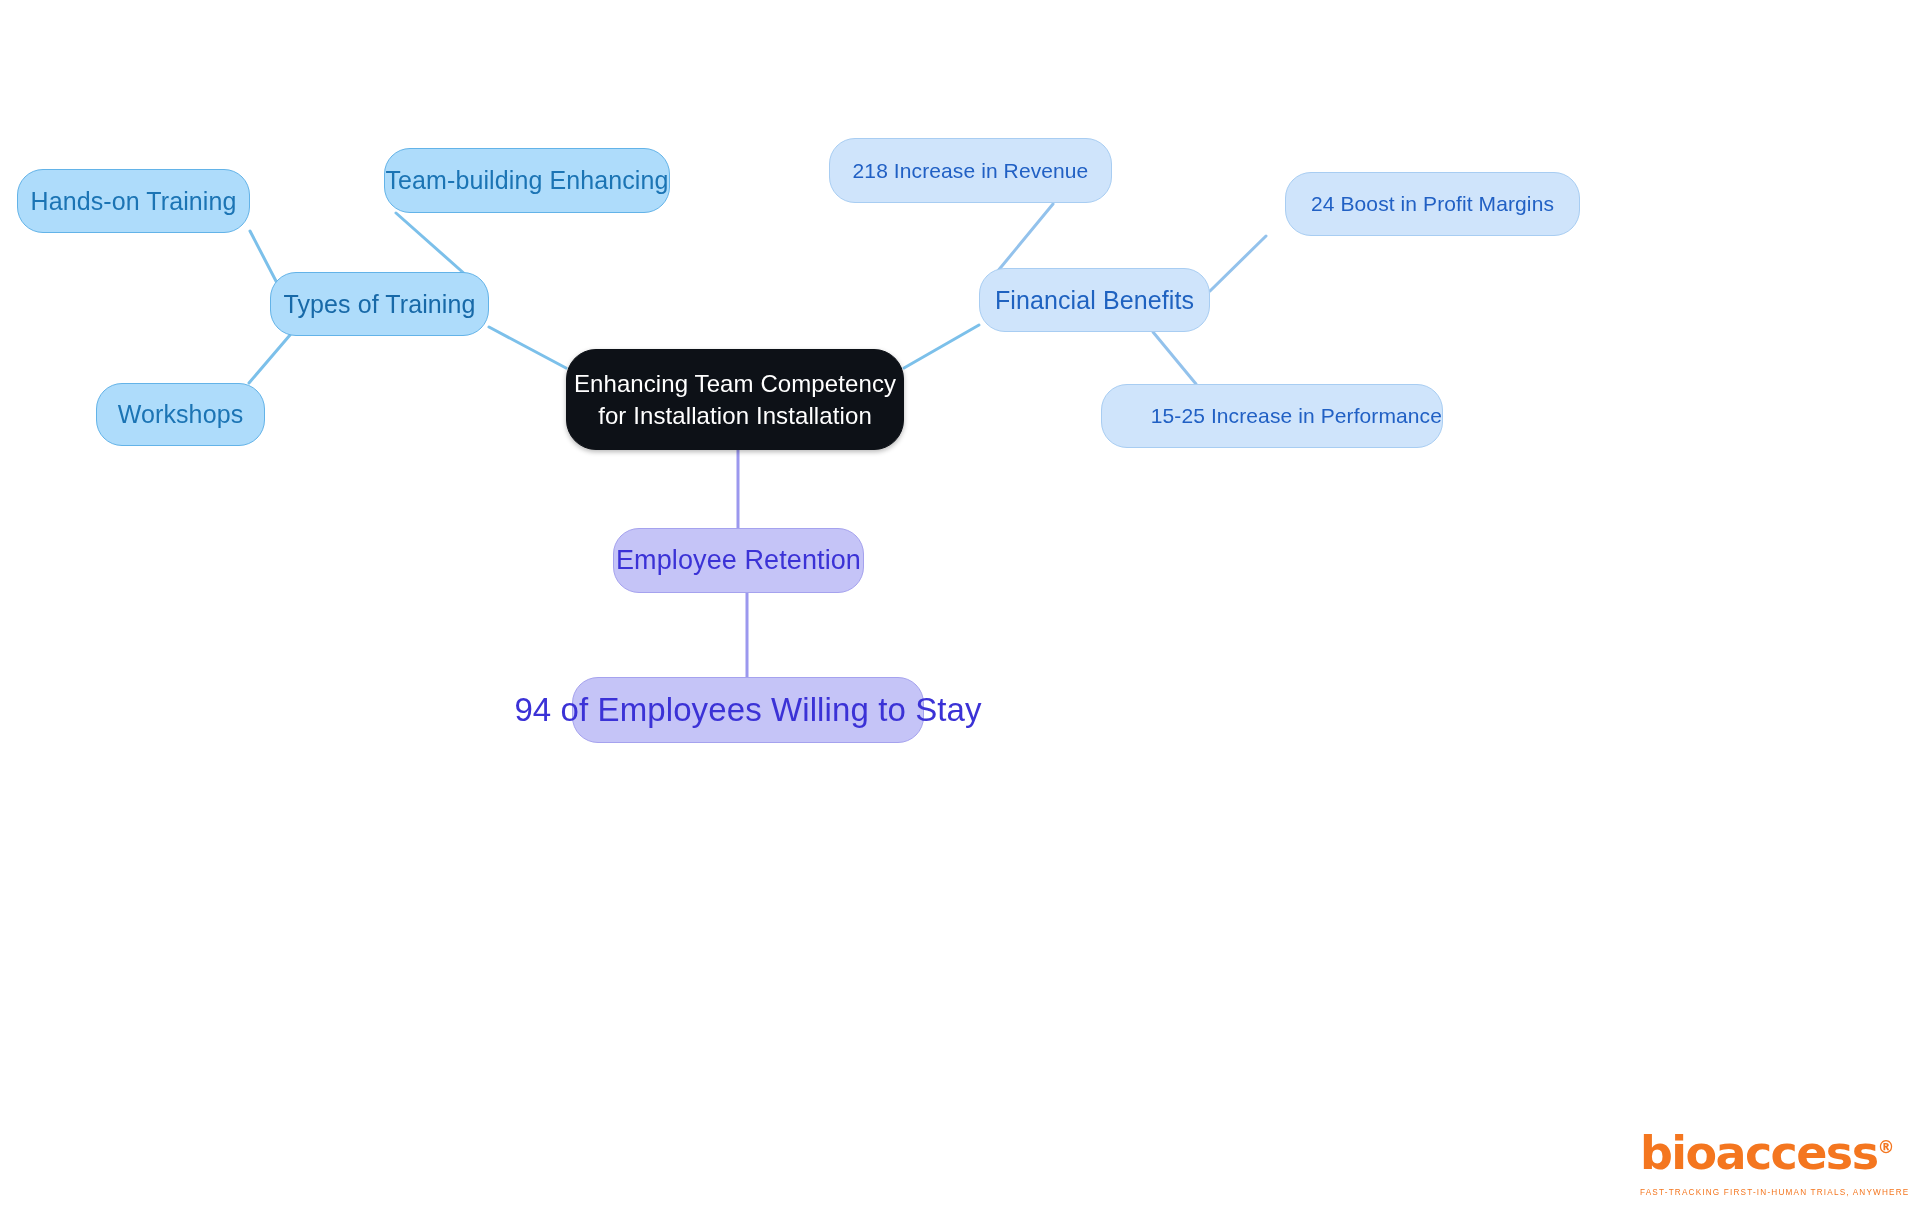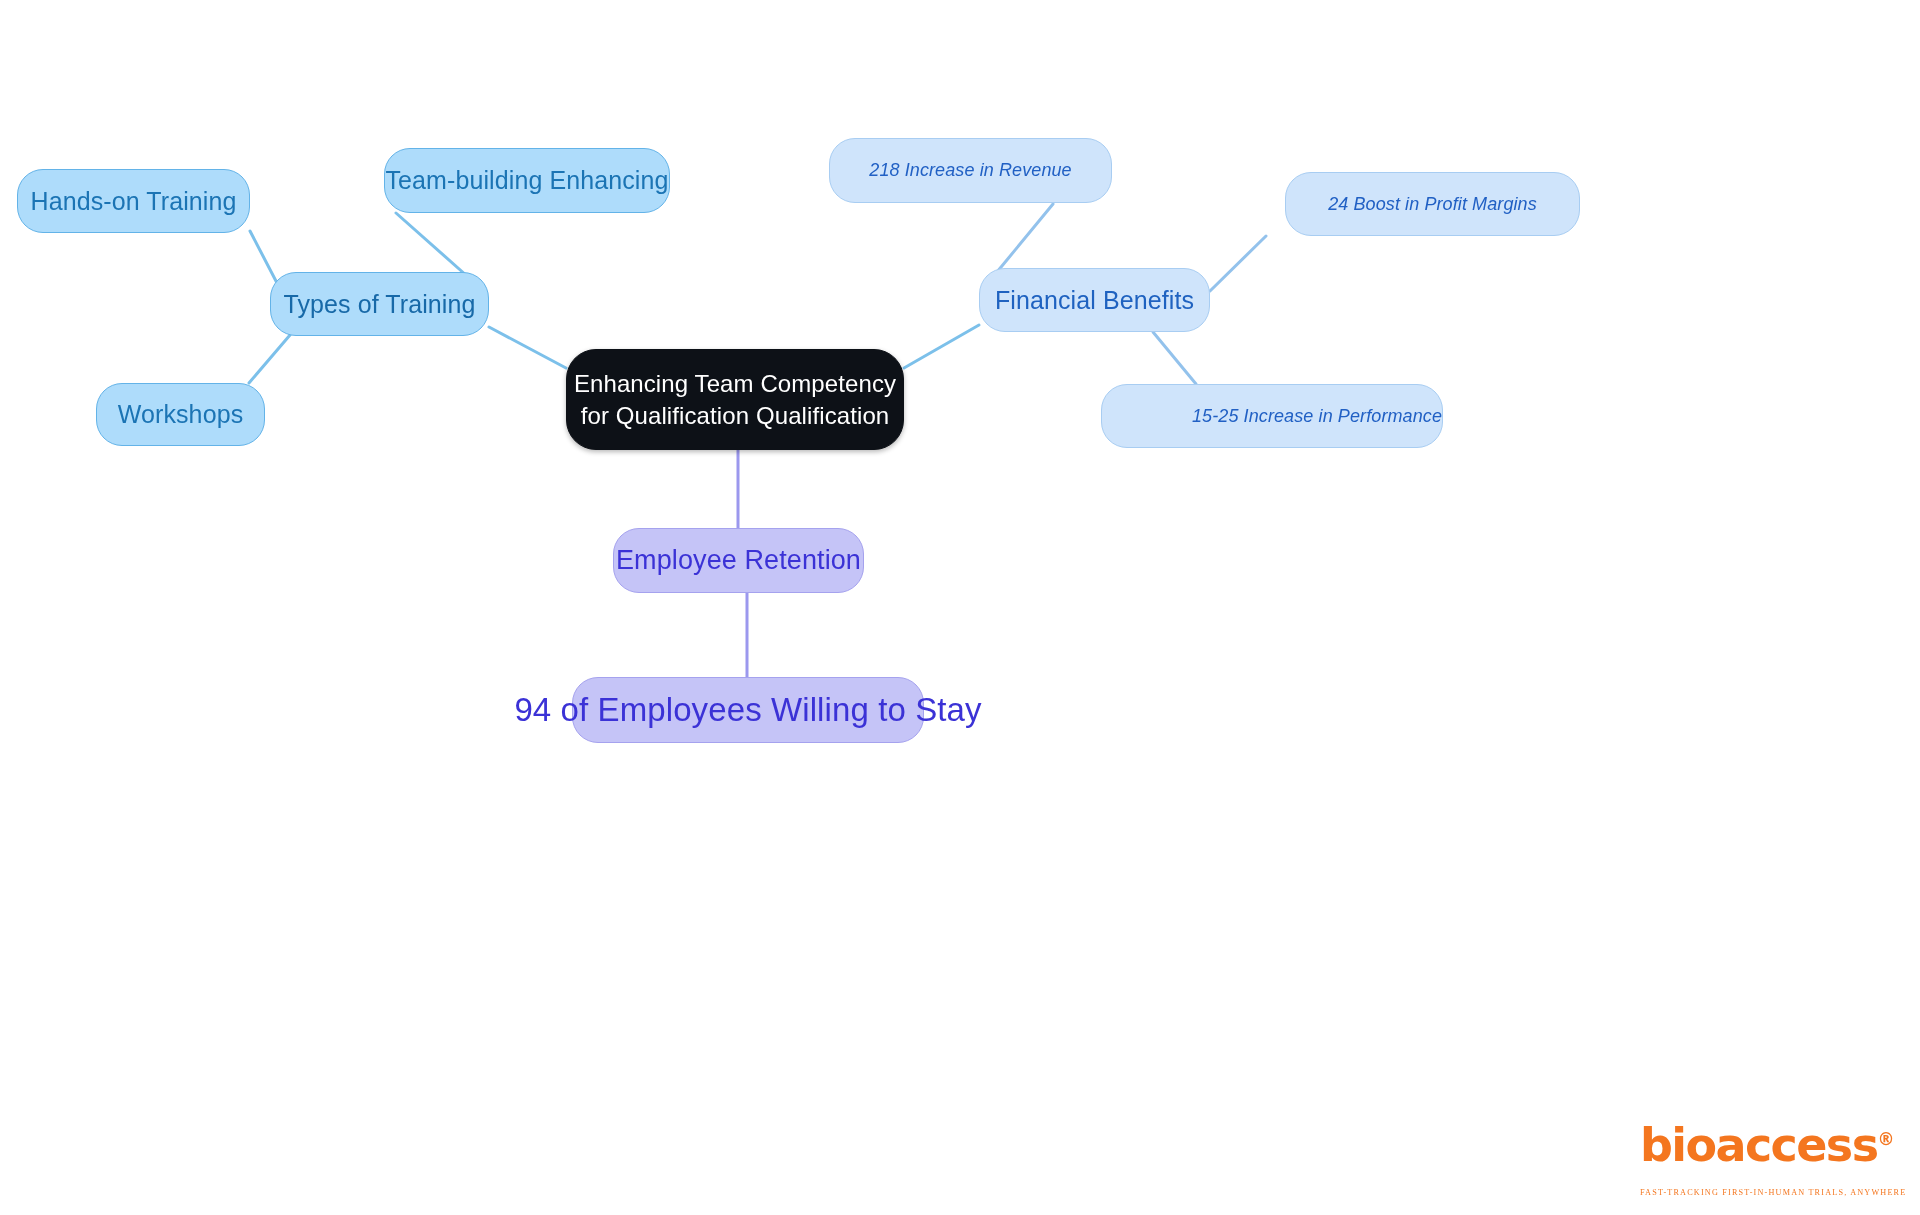--- a/index.html
+++ b/index.html
@@ -59,22 +59,21 @@
   .node-branch-lightblue {
     background: #cfe4fb;
     border: 1.5px solid #a8cdf2;
     color: #1f62c0;
     font-size: 25px;
   }
   .node-leaf-lightblue {
     background: #cfe4fb;
     border: 1.5px solid #a8cdf2;
     color: #2160c4;
-    font-size: 18px;
-    font-style: italic;
+    font-size: 21px;
   }
   .node-branch-purple {
     background: #c5c4f7;
     border: 1.5px solid #a5a2ee;
     color: #3b32d6;
     font-size: 27px;
   }
   .node-leaf-purple {
     background: #c5c4f7;
     border: 1.5px solid #a5a2ee;
@@ -99,25 +98,25 @@
     position: relative;
     display: inline-block;
     margin-top: 24px;
   }
   #logo-reg {
     font-size: 17px;
     vertical-align: super;
     letter-spacing: 0;
   }
   #logo-tag {
-    font-family: Liberation Serif, serif;
+    font-family: Liberation Sans, sans-serif;
     font-size: 8.2px;
     color: #f4761f;
     letter-spacing: 1.18px;
-    margin-top: 20px;
+    margin-top: 12px;
     white-space: nowrap;
   }
 </style>
 </head>
 <body>
 
 <div id="canvas">
 
   <svg id="edges" viewBox="0 0 1920 1215" width="1920" height="1215">
       <line x1="566" y1="368" x2="489" y2="327" stroke="#7cc0ea" stroke-width="3" stroke-linecap="round"></line>
@@ -128,21 +127,21 @@
       <line x1="290" y1="335" x2="249" y2="383" stroke="#7cc0ea" stroke-width="3" stroke-linecap="round"></line>
       <line x1="997" y1="272" x2="1053" y2="204" stroke="#93c2ec" stroke-width="3" stroke-linecap="round"></line>
       <line x1="1210" y1="291" x2="1266" y2="236" stroke="#93c2ec" stroke-width="3" stroke-linecap="round"></line>
       <line x1="1153" y1="332" x2="1196" y2="384" stroke="#93c2ec" stroke-width="3" stroke-linecap="round"></line>
       <line x1="747" y1="593" x2="747" y2="677" stroke="#9b98ee" stroke-width="3" stroke-linecap="round"></line>
     </svg>
 
   <div class="node node-root" id="node-root" style="left: 566px; top: 349px; width: 338px; height: 101px; background: rgb(13, 17, 23); color: rgb(255, 255, 255);">
     <div>
       <span>Enhancing Team Competency</span><br>
-      <span>for Qualification Qualification</span>
+      <span>for Installation Installation</span>
     </div>
   </div>
 
   <div class="node node-leaf-blue" id="node-hands-on-training" style="left: 17px; top: 169px; width: 233px; height: 64px; background: rgb(174, 220, 251); border-color: rgb(99, 179, 232); color: rgb(27, 116, 180);">
     <span>Hands-on Training</span>
   </div>
   <div class="node node-branch-blue" id="node-types-of-training" style="left: 270px; top: 272px; width: 219px; height: 64px; background: rgb(174, 220, 251); border-color: rgb(99, 179, 232); color: rgb(23, 105, 168);">
     <span>Types of Training</span>
   </div>
   <div class="node node-leaf-blue" id="node-team-building-exercises" style="left: 384px; top: 148px; width: 286px; height: 65px; background: rgb(174, 220, 251); border-color: rgb(99, 179, 232); color: rgb(27, 116, 180);">

